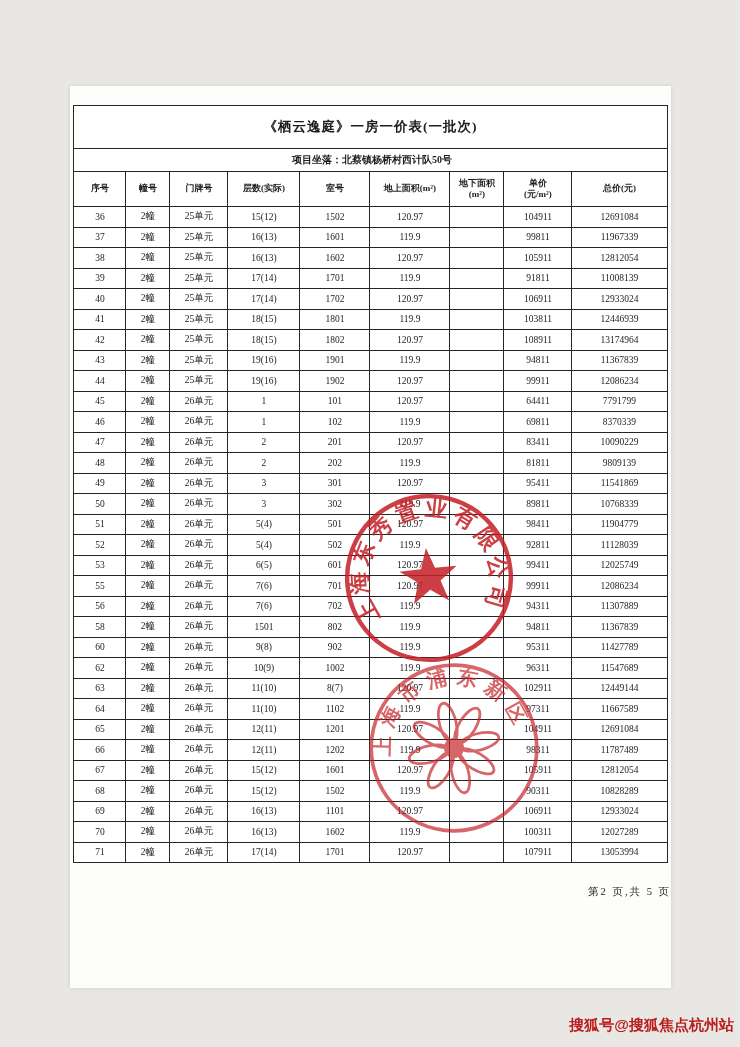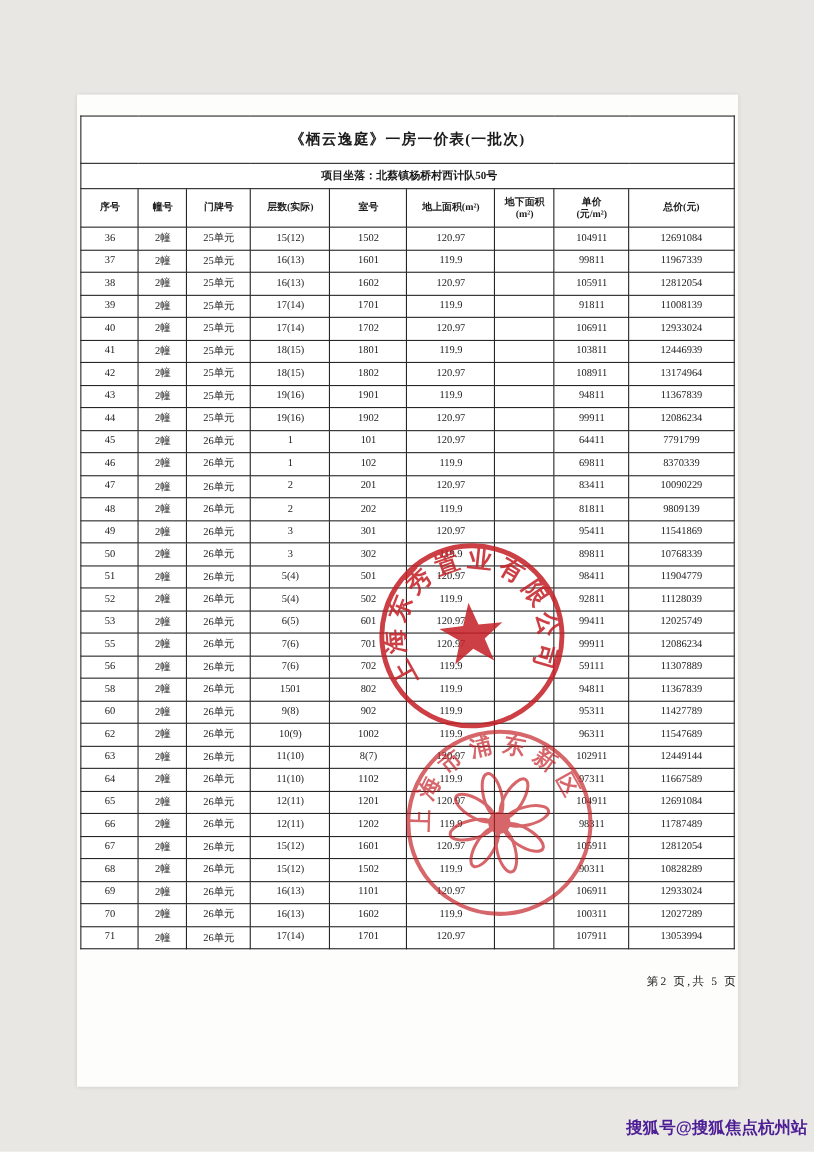--- a/index.html
+++ b/index.html
@@ -304,21 +304,21 @@
             <td>12086234</td>
           </tr>
           <tr>
             <td>56</td>
             <td>2幢</td>
             <td>26单元</td>
             <td>7(6)</td>
             <td>702</td>
             <td>119.9</td>
             <td></td>
-            <td>59111</td>
+            <td>94311</td>
             <td>11307889</td>
           </tr>
           <tr>
             <td>58</td>
             <td>2幢</td>
             <td>26单元</td>
             <td>1501</td>
             <td>802</td>
             <td>119.9</td>
             <td></td>
@@ -477,15 +477,15 @@
       <ellipse cx="100" cy="72" rx="9" ry="22" transform="rotate(90,100,100)"></ellipse>
       <ellipse cx="100" cy="72" rx="9" ry="22" transform="rotate(135,100,100)"></ellipse>
       <ellipse cx="100" cy="72" rx="9" ry="22" transform="rotate(180,100,100)"></ellipse>
       <ellipse cx="100" cy="72" rx="9" ry="22" transform="rotate(225,100,100)"></ellipse>
       <ellipse cx="100" cy="72" rx="9" ry="22" transform="rotate(270,100,100)"></ellipse>
       <ellipse cx="100" cy="72" rx="9" ry="22" transform="rotate(315,100,100)"></ellipse>
       <circle cx="100" cy="100" r="11" fill="#c41e24" stroke="none"></circle>
     </g>
   </svg>
 
-  <div class="watermark" style="color:#4c1d95">搜狐号@搜狐焦点杭州站</div>
+  <div class="watermark" style="color:#b91c1c">搜狐号@搜狐焦点杭州站</div>
 
 </div>
 
 </body></html>

